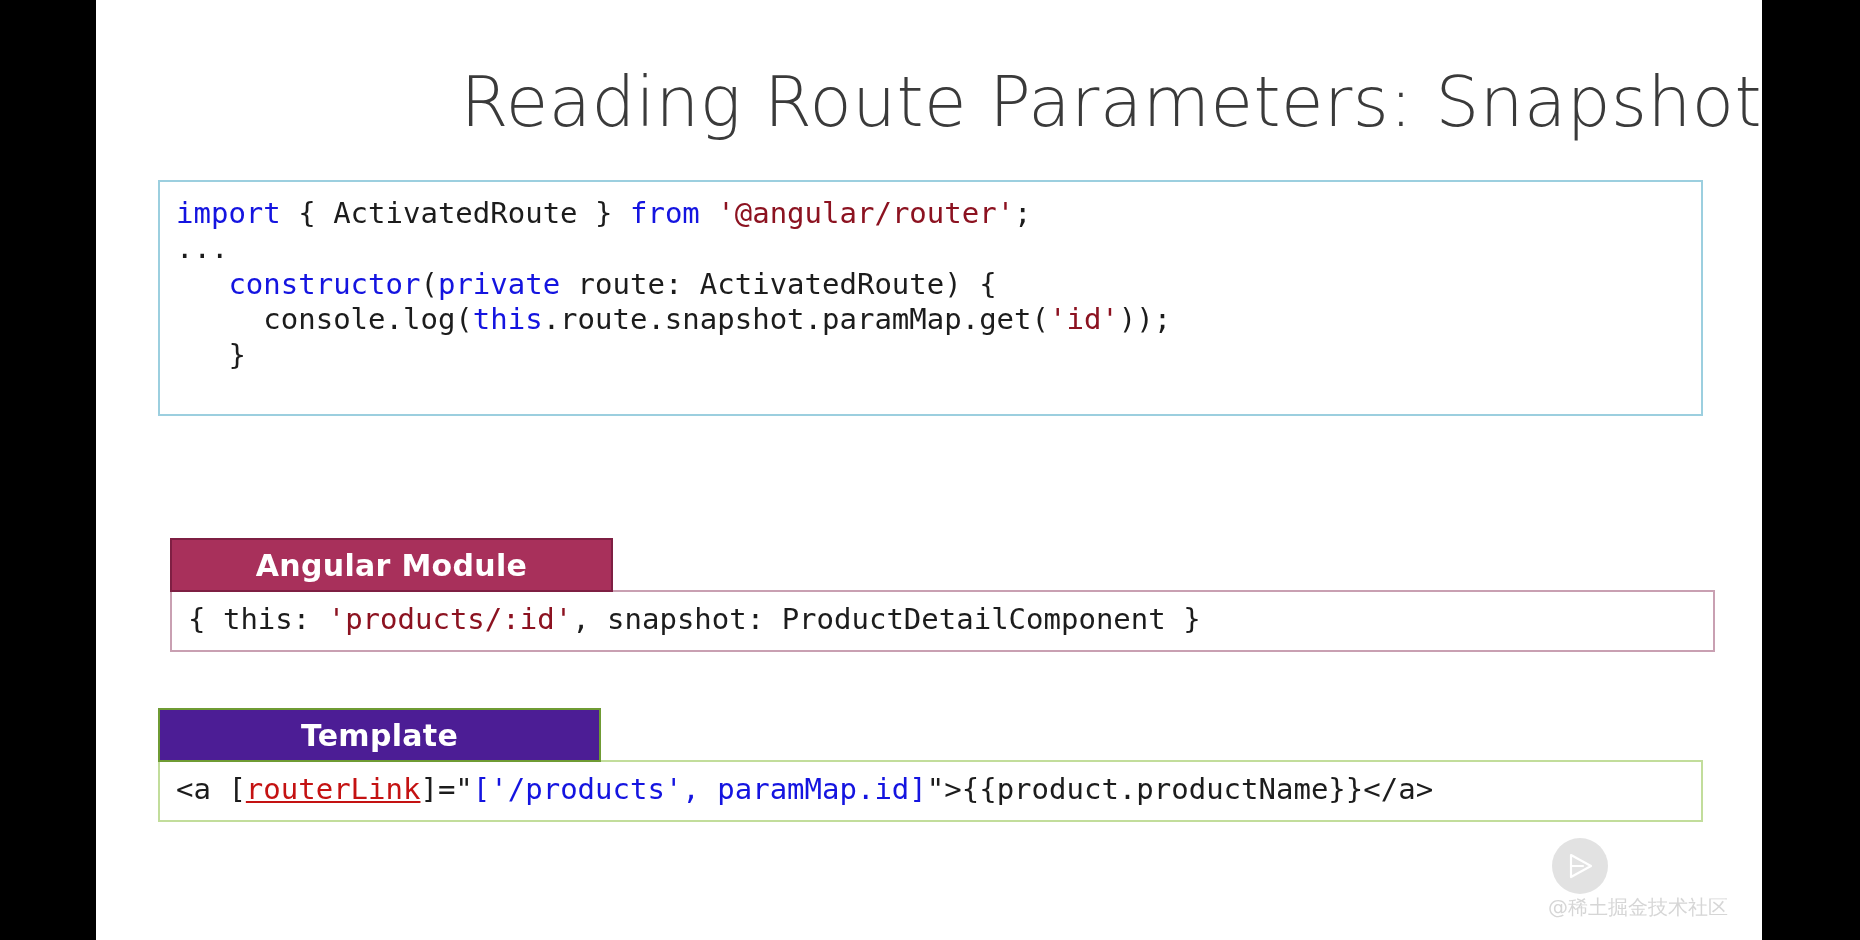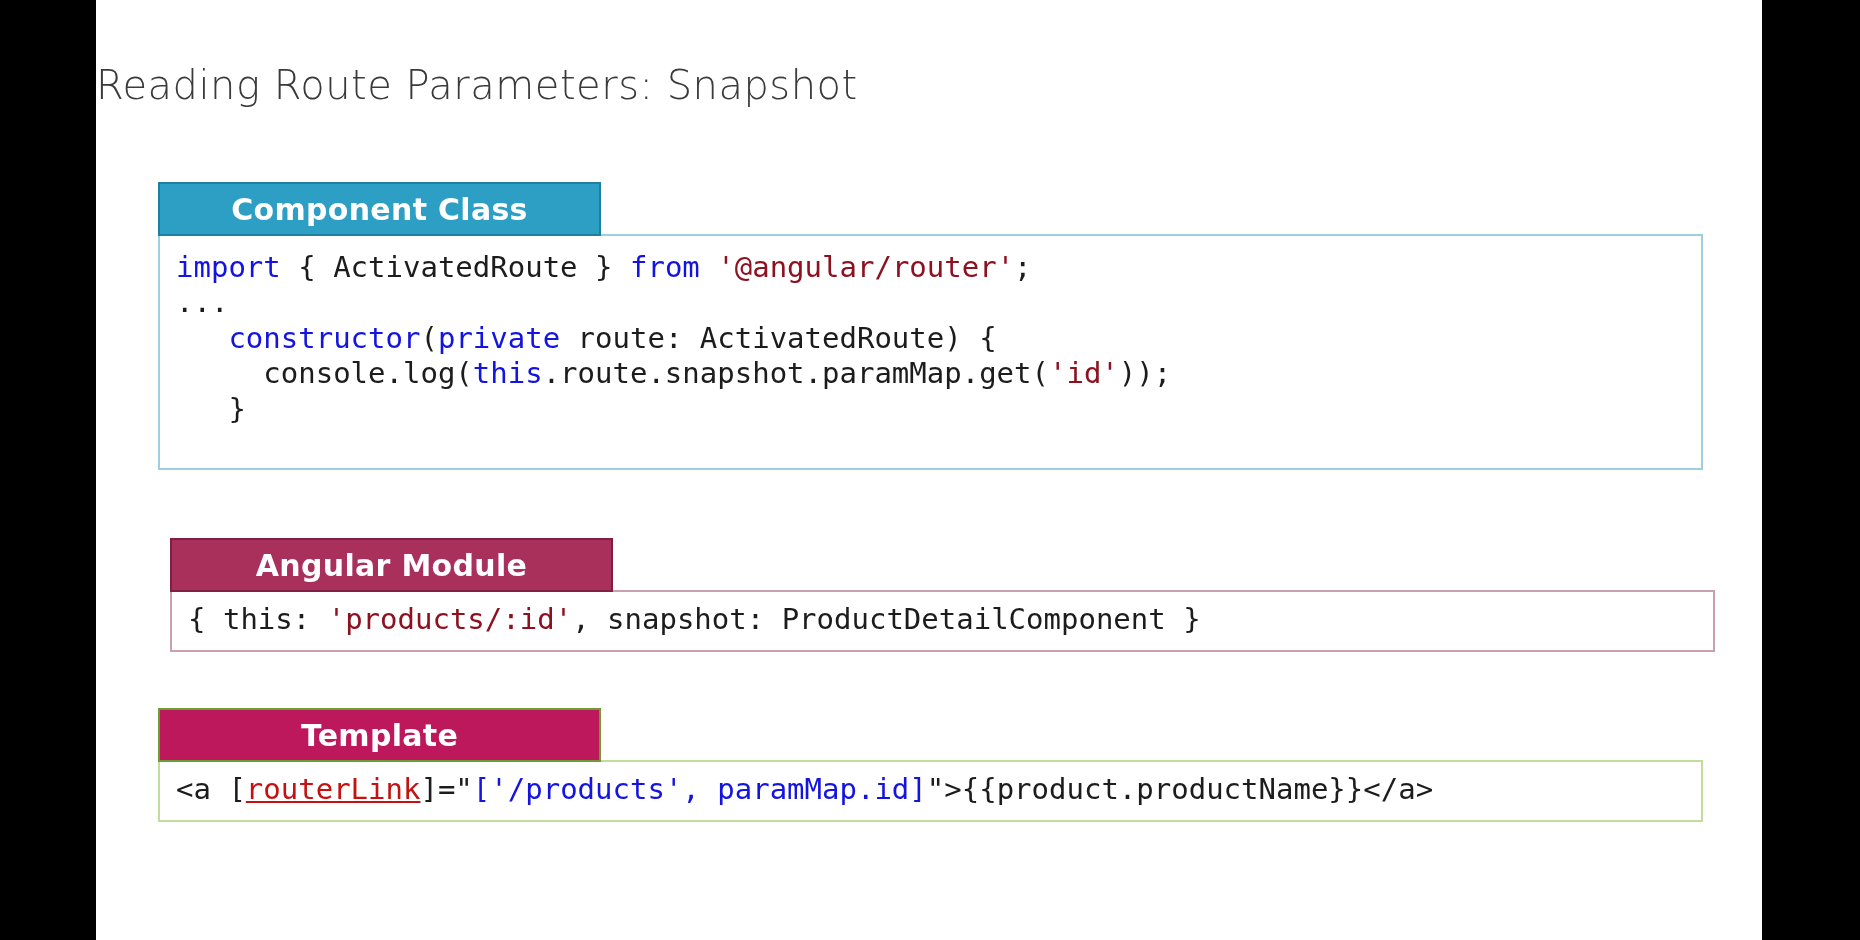--- a/index.html
+++ b/index.html
@@ -40,23 +40,23 @@
     height: 940px;
     background: #ffffff;
   }
 
   
   #slide-title {
     position: absolute;
     left: 0;
     top: 62px;
     width: 1666px;
-    text-align: left;
+    text-align: right;
     font-family: "DejaVu Sans", sans-serif;
-    font-size: 40px;
+    font-size: 69px;
     font-weight: 300;
     letter-spacing: 0.5px;
     color: #3a3a3a;
     white-space: nowrap;
   }
 
   
   .section {
     position: absolute;
     left: 62px;
@@ -103,21 +103,21 @@
   
   #section-component      { top: 182px; }
   #section-component .section-tab  { background: #2e9fc4; border: 2px solid #1f7f9e; }
   #section-component .code-box     { border-color: #9ccfdf; height: 236px; }
 
   #section-module         { top: 538px; margin-left: 12px; }
   #section-module .section-tab     { background: #a8305b; border: 2px solid #7e1f43; }
   #section-module .code-box        { border-color: #c9a0b2; height: 62px; padding-top: 10px; }
 
   #section-template       { top: 708px; }
-  #section-template .section-tab   { background: #be185d; border: 2px solid #6f9b34; }
+  #section-template .section-tab   { background: #4c1d95; border: 2px solid #6f9b34; }
   #section-template .code-box      { border-color: #c2dd9b; height: 62px; padding-top: 10px; }
 
   
   #watermark {
     position: absolute;
     right: 10px;
     bottom: 8px;
     width: 228px;
     height: 94px;
     pointer-events: none;
@@ -152,33 +152,41 @@
 <div id="slide-frame">
 
   <div class="letterbox left"></div>
   <div class="letterbox right"></div>
 
   <div id="slide-canvas">
 
     <div id="slide-title">Reading Route Parameters: Snapshot</div>
 
     <div class="section" id="section-component">
-      <div class="section-tab">Component Class</div>
       <div class="code-box" id="code-component"><span class="tok-kw">import</span><span> { ActivatedRoute } </span><span class="tok-kw">from</span><span> </span><span class="tok-str">'@angular/router'</span><span>;</span>
 <span>...</span>
 <span>   </span><span class="tok-kw">constructor</span><span>(</span><span class="tok-kw">private</span><span> route: ActivatedRoute) {</span>
 <span>     console.log(</span><span class="tok-kw">this</span><span>.route.snapshot.paramMap.get(</span><span class="tok-str">'id'</span><span>));</span>
 <span>   }</span></div>
     </div>
 
     <div class="section" id="section-module">
       <div class="section-tab">Angular Module</div>
       <div class="code-box" id="code-module"><span>{ this: </span><span class="tok-str">'products/:id'</span><span>, snapshot: ProductDetailComponent }</span></div>
     </div>
 
     <div class="section" id="section-template">
       <div class="section-tab">Template</div>
       <div class="code-box" id="code-template"><span>&lt;a [</span><span class="tok-red">routerLink</span><span>]="</span><span class="tok-blu">['/products', paramMap.id]</span><span>"&gt;{{product.productName}}&lt;/a&gt;</span></div>
     </div>
 
+    <div id="watermark">
+      <div id="watermark-logo">
+        <svg width="30" height="30" viewBox="0 0 30 30" aria-hidden="true">
+          <path d="M6 4 L26 15 L6 26 Z" fill="none" stroke="#ffffff" stroke-width="2.2" stroke-linejoin="round"></path>
+          <path d="M6 15 L18 15" stroke="#ffffff" stroke-width="2.2" stroke-linecap="round"></path>
+        </svg>
+      </div>
+      <div id="watermark-text">@稀土掘金技术社区</div>
+    </div>
 
   </div>
 </div>
 
 </body></html>

